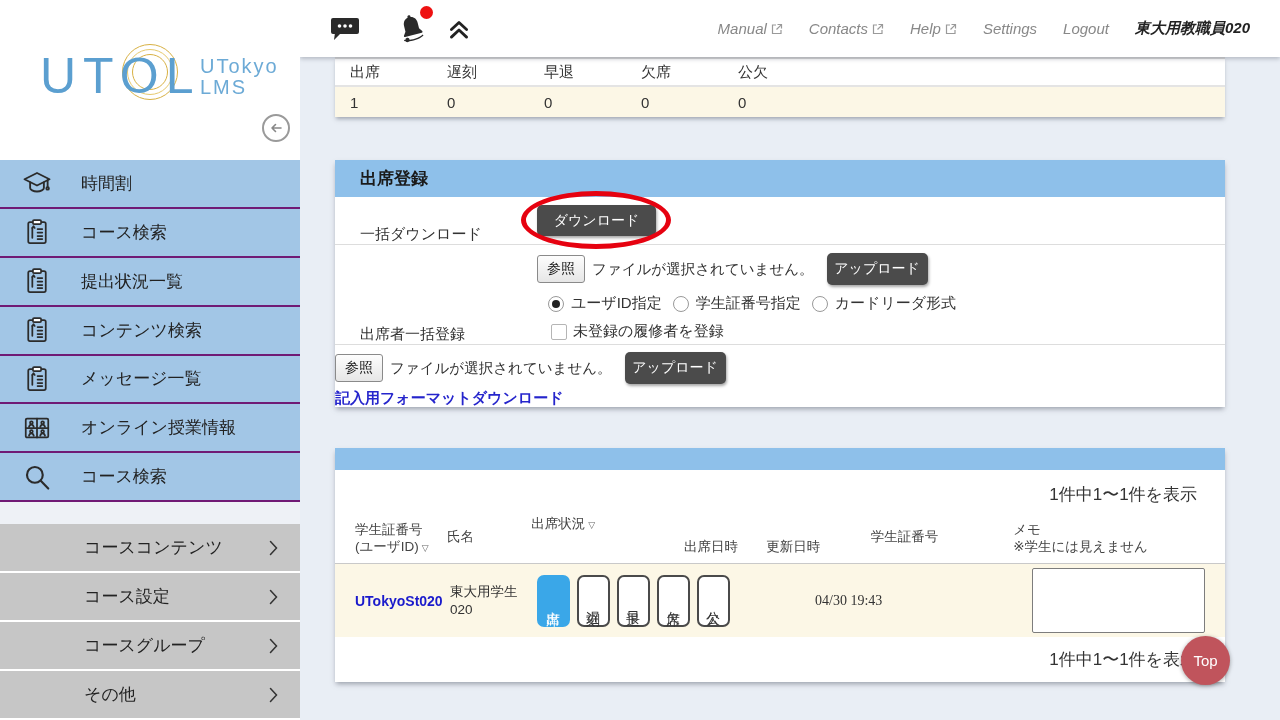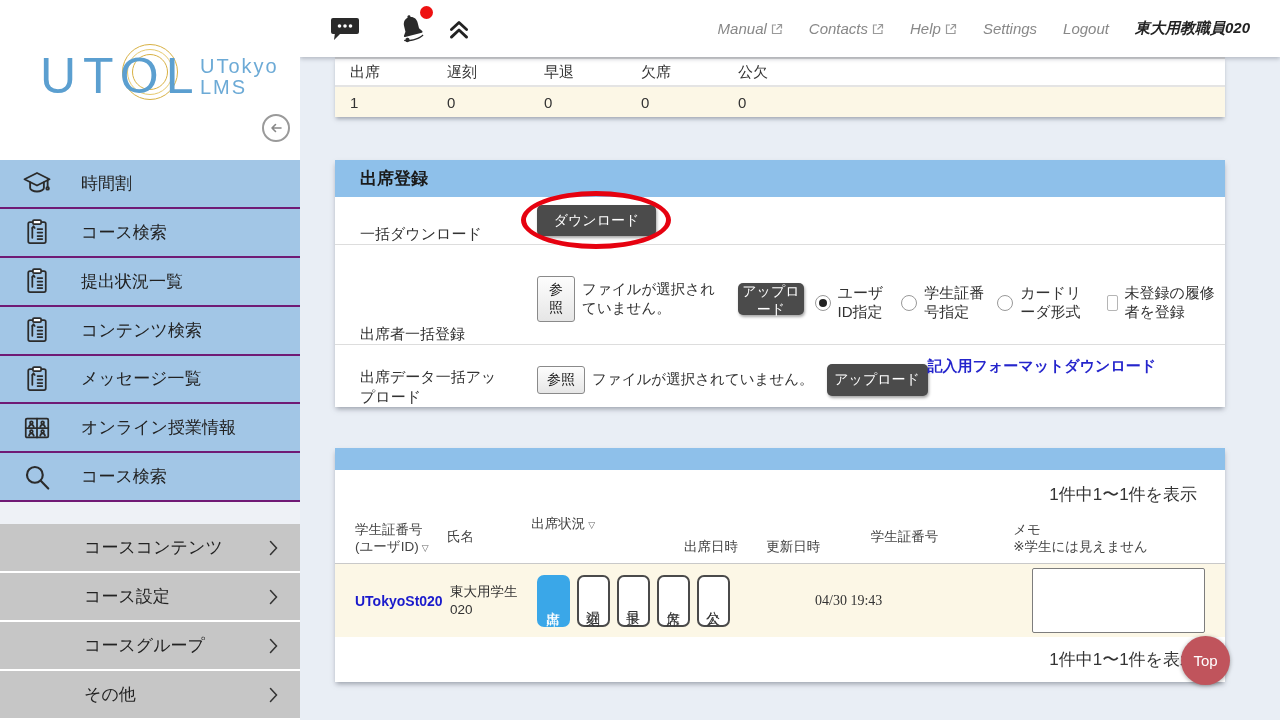--- a/index.html
+++ b/index.html
@@ -57,21 +57,21 @@
   .form-label { flex:0 0 202px; padding-left:25px; display:flex; align-items:flex-end; font-size:15px; color:#333; }
   .form-label span { max-width:145px; line-height:1.35; }
   .row-dl { height:48px; }
   .row-bulk { height:100px; }
   .row-data { height:62px; border-bottom:none; }
   .dl-wrap { position:relative; align-self:center; }
   .btn-dark { background:#4b4b4b; color:#fff; border:none; border-radius:5px; font-size:14px; cursor:pointer; box-shadow:1px 2px 3px rgba(0,0,0,.35); font-family:inherit; }
   .btn-download { width:119px; height:31px; }
   .btn-upload { width:101px; height:32px; }
   .red-ellipse { position:absolute; left:-16px; top:-14px; width:150px; height:58px; border:5px solid #e60210; border-radius:50%; pointer-events:none; z-index:2; }
-  .form-content { display:flex; flex-direction:row; }
+  .form-content { display:flex; flex-direction:column; }
   .row-bulk .form-content { padding-top:8px; }
   .row-data .form-content { padding-top:7px; }
   .file-line { display:flex; align-items:center; }
   .btn-browse { font-size:14px; padding:4px 9px; border:1px solid #8a8a8a; border-radius:3px; background:linear-gradient(#fdfdfd,#e6e6e6); color:#222; cursor:pointer; font-family:inherit; }
   .file-msg { font-size:14.5px; color:#333; margin-left:7px; }
   .file-line .btn-upload { margin-left:13px; }
   .radio-line { display:flex; align-items:center; gap:11px; margin-top:9px; padding-left:11px; font-size:15px; color:#333; }
   .radio-opt { display:flex; align-items:center; gap:7px; cursor:pointer; }
   .radio-dot { width:16px; height:16px; border:1px solid #999; border-radius:50%; background:#fff; position:relative; flex:0 0 16px; }
   .radio-opt.checked .radio-dot::after { content:""; position:absolute; inset:3px; background:#222; border-radius:50%; }
@@ -380,23 +380,20 @@
               </span>
             </div>
             <div class="check-line">
               <span class="checkbox"></span>
               <label>未登録の履修者を登録</label>
             </div>
           </div>
         </div>
 
         <div class="form-row row-data">
-          <div class="form-label">
-              <span>出席データ一括アップロード</span>
-            </div>
           <div class="form-content">
             <div class="file-line">
               <button class="btn-browse">参照</button>
               <span class="file-msg">ファイルが選択されていません。</span>
               <button class="btn-dark btn-upload">アップロード</button>
             </div>
             <a class="format-link">記入用フォーマットダウンロード</a>
           </div>
         </div>
       </section>

